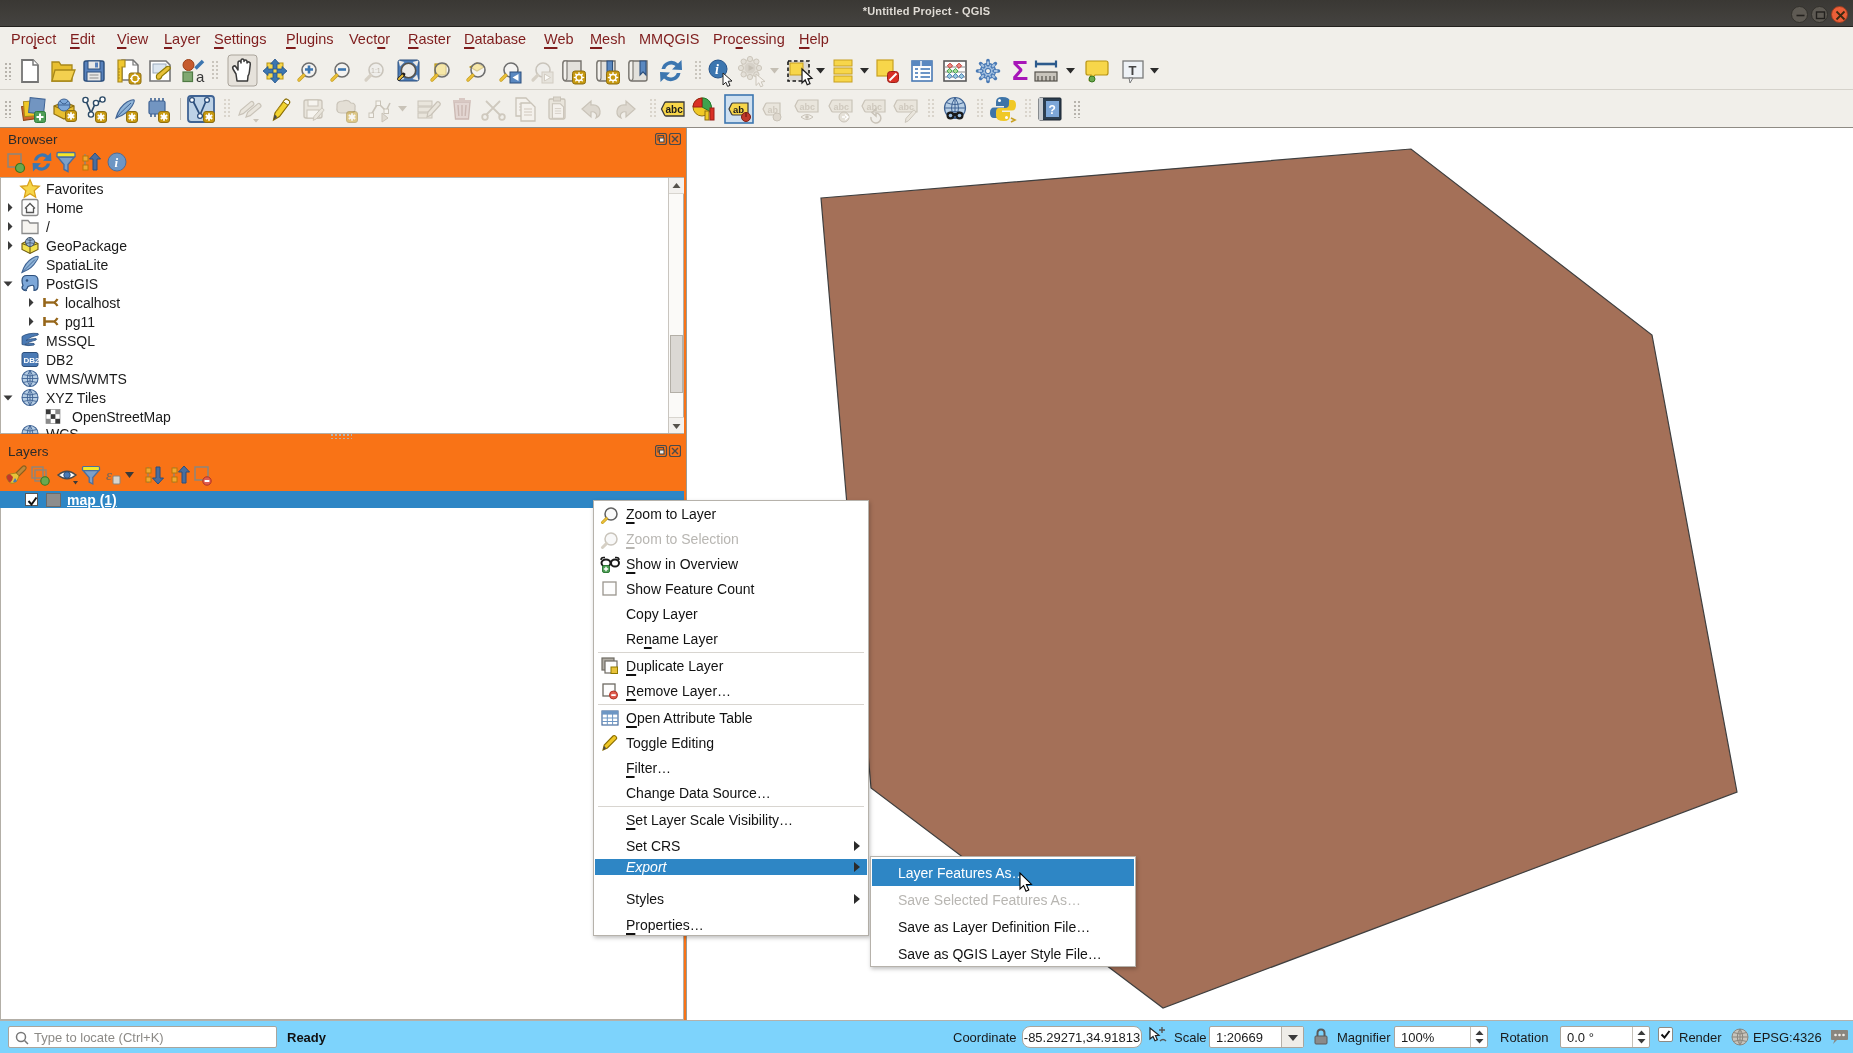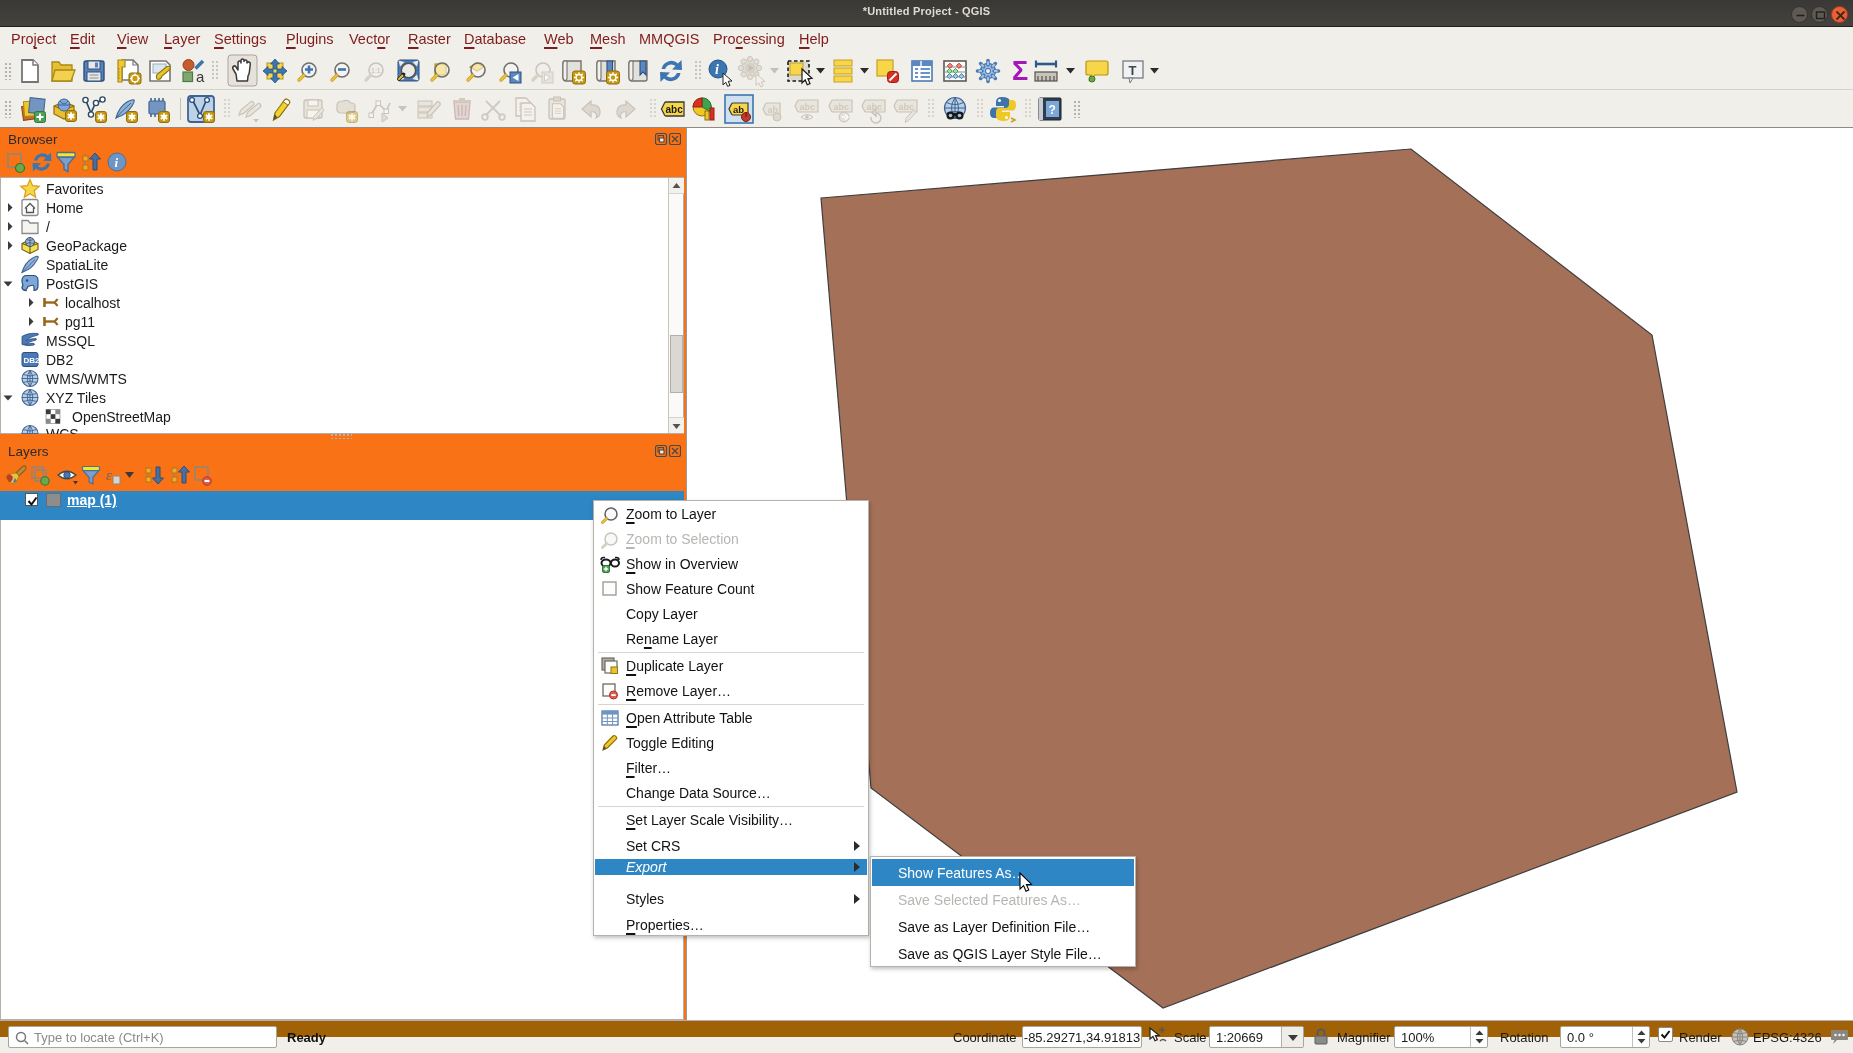--- a/index.html
+++ b/index.html
@@ -26,23 +26,23 @@
 
 #content { position:absolute; left:0; top:128px; width:1853px; height:892px; background:#f97316; }
 #canvas { position:absolute; left:686px; top:0px; width:1167px; height:892px; background:#fff; border-left:1px solid #9d9a93; }
 .panel-title { position:absolute; font-size:13.5px; color:#2b2b2b; }
 .treebox { position:absolute; background:#fff; border:1px solid #b3afa7; }
 
 #sb { position:absolute; left:668px; top:50px; width:15px; height:255px; background:#fbfaf8; border-left:1px solid #c9c5bf;}
 .sbbtn { position:absolute; left:0; width:15px; height:16px; background:#f3f1ee; }
 #sbthumb { position:absolute; left:1px; top:157px; width:13px; height:58px; background:#dbd8d4; border:1px solid #b3afa7; }
 
-#selrow { position:absolute; left:0px; top:363px; width:684px; height:29px; background:#2e86c5; }
-
-#statusbar { position:absolute; left:0; top:1020px; width:1853px; height:17px; background:#a16207; border-top:1px solid #b5b1aa; font-size:13px; color:#1a1a1a;padding-left:16px; }
+#selrow { position:absolute; left:0px; top:363px; width:684px; height:17px; background:#2e86c5; }
+
+#statusbar { position:absolute; left:0; top:1020px; width:1853px; height:33px; background:#7dd3fc; border-top:1px solid #b5b1aa; font-size:13px; color:#1a1a1a;padding-left:16px; }
 .sb-label { position:absolute; top:9px;text-align:right; }
 .sb-box { position:absolute; background:#fff; border:1px solid #a9a59d; border-radius:2px; font-size:13px; }
 
 .menu { position:absolute; background:#fff; border:1px solid #b6b2ab; box-shadow:1px 2px 4px rgba(0,0,0,0.25); }
 .mi { position:absolute; left:1px; right:1px; font-size:14px; color:#121212; }
 .mi .txt { position:absolute; left:31px; top:50%; transform:translateY(-50%); white-space:pre; }
 .mi .ic { position:absolute; left:5px; top:50%; transform:translateY(-50%); width:20px; height:20px; }
 .mi.dis { color:#b8b6b2; }
 .mi.hl { background:#2e86c5; color:#fff; }
 .msep { position:absolute; left:4px; right:4px; height:1px; background:#d8d5d0; }
@@ -984,21 +984,21 @@
   <div class="sb-box" style="left:8px; top:5px; width:269px; height:22px;">
     <svg width="16" height="16" style="position:absolute;left:5px;top:3px;">
       <circle cx="7" cy="7" r="4.5" fill="none" stroke="#777" stroke-width="1.5"></circle>
       <line x1="10.5" y1="10.5" x2="14" y2="14" stroke="#777" stroke-width="1.5"></line>
     </svg>
     <span style="position:absolute; left:25px; top:3px; color:#8c8a86;">Type to locate (Ctrl+K)</span>
   </div>
   <span class="sb-label" style="left:287px; color:#111; font-weight:bold;">Ready</span>
 
   <span class="sb-label" style="left:953px;">Coordinate</span>
-  <div class="sb-box" style="left:1022px; top:5px; width:120px; height:22px; text-align:center; padding-top:3px;">-85.29271,34.91813</div>
+  <div class="sb-box" style="left:1022px; top:5px; width:120px; height:22px; text-align:center; padding-top:3px;border-radius:8px;">-85.29271,34.91813</div>
   <svg width="22" height="22" style="position:absolute; left:1146px; top:5px;">
     <path d="M4 2 L4 13 L7 10.5 L9 14.8 L11.3 13.8 L9.4 9.6 L13 9.3 Z" fill="#fff" stroke="#222" stroke-width="1.2"></path>
     <path d="M13 4 L19 4 M16 1 L16 7" stroke="#555" stroke-width="1.4"></path>
     <path d="M14 15 Q17 12 20 15" fill="none" stroke="#555" stroke-width="1.4"></path>
   </svg>
   <span class="sb-label" style="left:1174px;">Scale</span>
   <div class="sb-box" style="left:1209px; top:5px; width:95px; height:22px; padding:3px 0 0 6px;">1:20669
     <div style="position:absolute; right:0; top:0; width:22px; height:20px; border-left:1px solid #b5b1a9; background:#efede8;">
       <svg width="22" height="20">
           <path d="M6 8 L16 8 L11 14 Z" fill="#3a3a3a"></path>
@@ -1156,21 +1156,21 @@
       <span class="txt">Styles</span>
       <span class="marrow"></span>
     </div>
   <div class="mi" style="top:411px; height:25px;">
       <span class="txt"><u>P</u>roperties…</span>
     </div>
 </div>
 
 <div class="menu" id="submenu" style="left:870px; top:856px; width:266px; height:111px;">
   <div class="mi hl" style="top:2px; height:27px;">
-      <span class="txt" style="left:26px;">Show Features As…</span>
+      <span class="txt" style="left:26px;">Layer Features As…</span>
     </div>
   <div class="mi dis" style="top:29px; height:27px;">
       <span class="txt" style="left:26px;">Save Selected Features As…</span>
     </div>
   <div class="mi" style="top:56px; height:27px;">
       <span class="txt" style="left:26px;">Save as Layer Definition File…</span>
     </div>
   <div class="mi" style="top:83px; height:27px;">
       <span class="txt" style="left:26px;">Save as QGIS Layer Style File…</span>
     </div>

